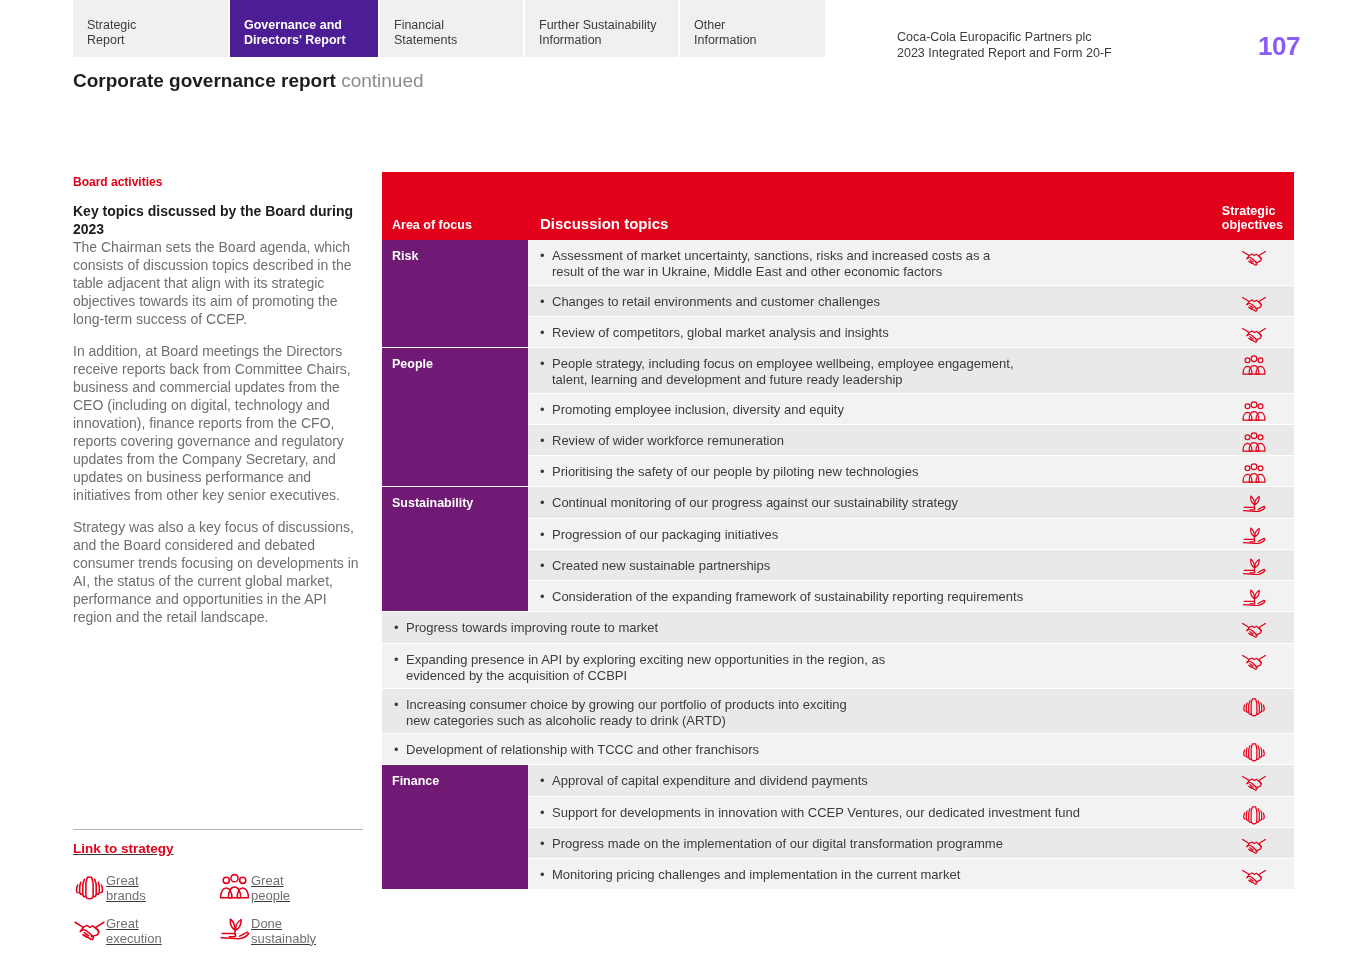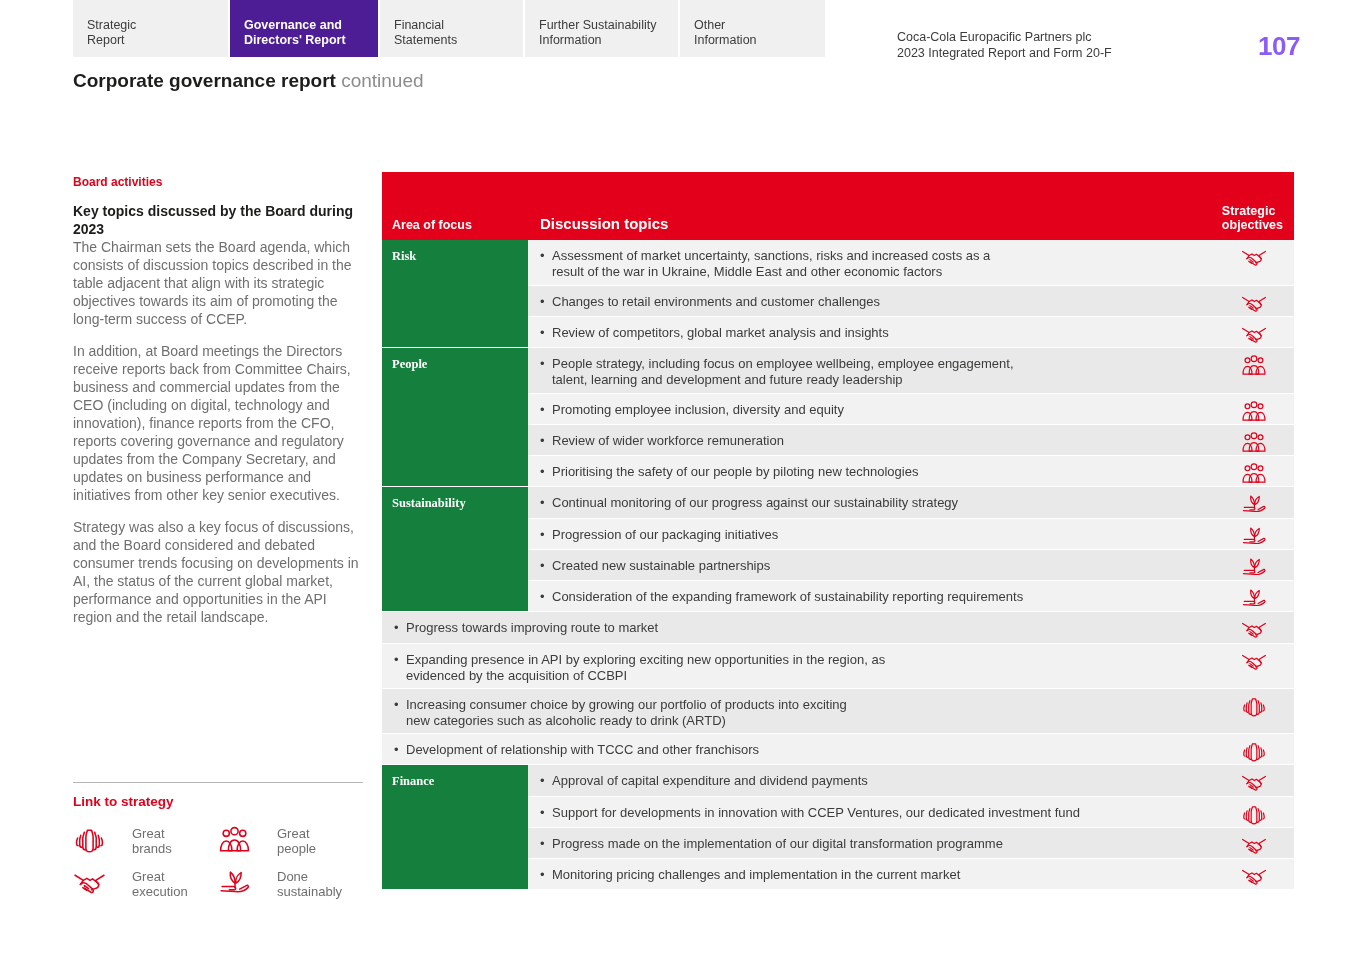--- a/index.html
+++ b/index.html
@@ -112,22 +112,23 @@
     font-size: 14px;
     line-height: 18px;
     margin: 0 0 14px 0;
   }
   .body-p.first { margin-top: 0; }
 
   
   .strategy-box {
     position: absolute;
     left: 73px;
-    top: 782px;
+    top: 829px;
     width: 290px;
+    text-decoration: underline;
   }
   .strategy-rule {
     border-top: 1px solid #b5b5b5;
     width: 290px;
     margin-bottom: 10px;
   }
   .strategy-title {
     color: #e2001a;
     font-weight: bold;
     font-size: 13.5px;
@@ -136,21 +137,21 @@
   }
   .strategy-grid {
     display: flex;
     flex-wrap: wrap;
     width: 290px;
   }
   .strategy-item {
     width: 145px;
     display: flex;
     align-items: center;
-    gap: 26px;
+    gap: 0;
     height: 43px;
   }
   .strategy-item .ico {
     width: 33px;
     height: 33px;
     flex: 0 0 33px;
     display: flex;
     align-items: center;
     justify-content: center;
   }
@@ -201,27 +202,26 @@
   .tbody { position: relative; }
   .group {
     display: flex;
     align-items: stretch;
     position: relative;
   }
   .group + .group { border-top: 1px solid #ffffff; }
   .area-cell {
     width: 146px;
     flex: 0 0 146px;
-    background: #15803d;
+    background: #701a75;
     color: #ffffff;
     font-size: 12.5px;
     font-weight: bold;
     padding: 9px 12px 0 10px;
     box-sizing: border-box;
-    font-family: Liberation Serif, serif;
   }
   .rows {
     flex: 1 1 auto;
     min-width: 0;
   }
   .row {
     display: flex;
     align-items: flex-start;
     background: #f2f2f2;
     box-sizing: border-box;

